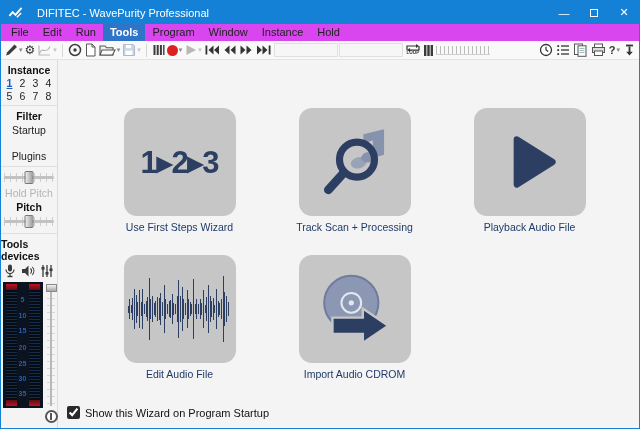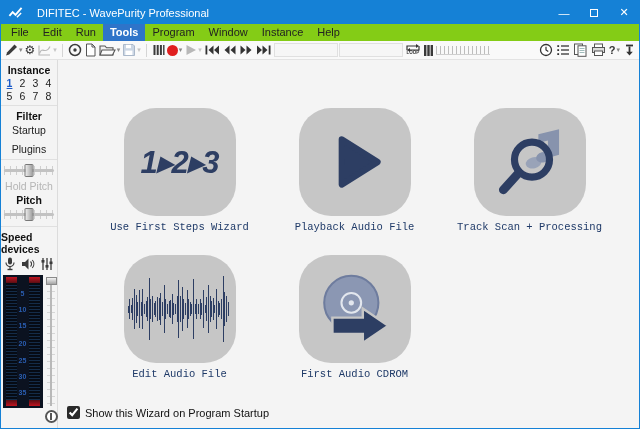--- a/index.html
+++ b/index.html
@@ -12,21 +12,21 @@
   
   .titlebar { height:23px; background:#1581d6; display:flex; align-items:center; flex:0 0 auto; }
   .app-icon { width:15px; height:15px; margin:0 6px 0 7px; }
   .title-text { color:#fff; font-size:11px;padding-left:8px; }
   .win-controls { margin-left:auto; display:flex; height:100%; }
   .win-btn { width:30px; height:100%; display:flex; align-items:center; justify-content:center;
              color:#fff; font-size:11px; }
   .max-glyph { width:8px; height:8px; border:1px solid #fff; display:block; }
 
   
-  .menubar { height:17px; background:#84cc16; display:flex; align-items:stretch; font-size:11px;
+  .menubar { height:17px; background:#d946ef; display:flex; align-items:stretch; font-size:11px;
              color:#222; padding-left:3px; flex:0 0 auto; }
   .menu-item { padding:2px 7px 0 7px; }
   .menu-item.active { background:#2e74c9; color:#fff;font-weight:bold; }
 
   
   .toolbar { height:19px; background:#f9f9f9; border-bottom:1px solid #e3e3e3; display:flex;
              align-items:center; gap:2px; padding:0 3px; flex:0 0 auto; overflow:hidden; }
   .tbtn { display:flex; align-items:center; flex:0 0 auto; }
   .sep { width:1px; height:13px; background:#d5d5d5; margin:0 3px; flex:0 0 auto; }
   .darrow { font-size:7px; color:#888; margin-left:1px; }
@@ -82,23 +82,23 @@
   .vhandle { position:absolute; top:2px; left:0; width:11px; height:8px;
              background:linear-gradient(180deg,#f2f2f2,#a5a5a5); border:1px solid #8a8a8a; }
   .power-btn { position:absolute; right:0; bottom:5px; width:13px; height:13px; border:2px solid #555;
                border-radius:50%; background:#fff; display:flex; align-items:center; justify-content:center; }
   .power-line { width:2px; height:7px; background:#555; }
 
   
   .main { flex:1; position:relative; display:flex; flex-direction:column; background:#f4f4f4; }
   .tiles { display:grid; grid-template-columns:repeat(3,1fr); padding:48px 22px 0 34px; row-gap:22px; }
   .tile-cell { display:flex; flex-direction:column; align-items:center; }
-  .tile { width:112px; height:108px; background:#c6c6c6; border-radius:32px;
-          display:flex; align-items:center; justify-content:center;font-style:italic; }
-  .tile-label { margin-top:5px; font-size:10.5px; color:#1f3a68;font-family:Liberation Mono, monospace; }
+  .tile { width:112px; height:108px; background:#c6c6c6; border-radius:13px;
+          display:flex; align-items:center; justify-content:center; }
+  .tile-label { margin-top:5px; font-size:10.5px; color:#1f3a68; }
   .otf { font-size:31px; font-weight:bold; color:#2d3e63; letter-spacing:-1px; }
   .waveform { width:104px; height:80px; display:flex; align-items:center; }
   .wbar { flex:0 0 1px; margin-right:0.65px; background:#2d3e63; }
   .checkbox-row { position:absolute; left:9px; bottom:9px; display:flex; align-items:center; gap:5px;
                   font-size:11px; color:#111; }
   .startup-checkbox { width:13px; height:13px; accent-color:#2a2a2a; margin:0; }
 </style>
 </head>
 <body>
 
@@ -120,21 +120,21 @@
   </div>
 
   <div class="menubar">
     <span class="menu-item">File</span>
     <span class="menu-item">Edit</span>
     <span class="menu-item">Run</span>
     <span class="menu-item active">Tools</span>
     <span class="menu-item">Program</span>
     <span class="menu-item">Window</span>
     <span class="menu-item">Instance</span>
-    <span class="menu-item">Help</span>
+    <span class="menu-item">Hold</span>
   </div>
 
   <div class="toolbar">
     <span class="tbtn">
       <svg width="14" height="14" viewBox="0 0 14 14">
           <path d="M2 12.5 L3.2 9.3 L10.5 1.5 L13 4 L5.2 11.5 Z" fill="#3c3c3c"></path>
         </svg>
       <span class="darrow">▾</span>
     </span>
     <span class="tbtn">
@@ -314,36 +314,36 @@
         <span class="inst-num">3</span>
         <span class="inst-num">4</span>
         <span class="inst-num">5</span>
         <span class="inst-num">6</span>
         <span class="inst-num">7</span>
         <span class="inst-num">8</span>
       </div>
       <div class="sb-div"></div>
       <span class="sb-title">Filter</span>
       <span class="sb-link">Startup</span>
-      <span class="sb-link" style="margin-top:6px">Plugins</span>
+      <span class="sb-link" style="margin-top:13px">Plugins</span>
       <div class="sb-div"></div>
       <div class="hslider">
         <div class="hticks"></div>
         <div class="hrail"></div>
         <div class="hhandle"></div>
       </div>
       <span class="sb-link dis">Hold Pitch</span>
       <span class="sb-title">Pitch</span>
       <div class="hslider">
         <div class="hticks"></div>
         <div class="hrail"></div>
         <div class="hhandle"></div>
       </div>
       <div class="sb-div"></div>
-      <span class="sb-title">Speed devices</span>
+      <span class="sb-title">Tools devices</span>
       <div class="dev-icons">
         <svg width="10" height="14" viewBox="0 0 10 14">
           <rect x="3" y="0.5" width="4" height="7" rx="2" fill="#3a3a3a"></rect>
           <path d="M1 5.5 a4 4 0 0 0 8 0" stroke="#3a3a3a" stroke-width="1.2" fill="none"></path>
           <line x1="5" y1="9.5" x2="5" y2="12" stroke="#3a3a3a" stroke-width="1.2"></line>
           <line x1="2.5" y1="12.5" x2="7.5" y2="12.5" stroke="#3a3a3a" stroke-width="1.4"></line>
         </svg>
         <svg width="14" height="14" viewBox="0 0 14 14">
           <path d="M1 5 h3 l3.5 -3.5 v11 L4 9 H1 z" fill="#3a3a3a"></path>
           <path d="M9.5 4.5 a3.5 3.5 0 0 1 0 5" stroke="#3a3a3a" stroke-width="1.1" fill="none"></path>
@@ -397,38 +397,38 @@
         <div class="tile-cell">
           <div class="tile">
             <span class="otf">1▸2▸3</span>
           </div>
           <span class="tile-label">Use First Steps Wizard</span>
         </div>
 
 
         <div class="tile-cell">
           <div class="tile">
-            <svg width="70" height="70" viewBox="0 0 90 90">
-              <path d="M28 16 L74 45 L28 74 Z" fill="#2d3e63" stroke="#2d3e63" stroke-width="8" stroke-linejoin="round"></path>
-            </svg>
-          </div>
-          <span class="tile-label">Playback Audio File</span>
-        </div>
-
-        <div class="tile-cell">
-          <div class="tile">
             <svg width="76" height="78" viewBox="0 0 95 98">
               <path d="M58 14 L84 8 V40 L70 44 V22 L58 25 Z" fill="#8793ad"></path>
               <ellipse cx="52" cy="50" rx="10" ry="7" fill="#99a3b8" transform="rotate(-15 52 50)"></ellipse>
               <ellipse cx="64" cy="43" rx="9" ry="6.5" fill="#8793ad" transform="rotate(-15 64 43)"></ellipse>
               <circle cx="50" cy="46" r="22" fill="none" stroke="#2d3e63" stroke-width="9"></circle>
               <line x1="33" y1="63" x2="14" y2="84" stroke="#2d3e63" stroke-width="11" stroke-linecap="round"></line>
             </svg>
           </div>
           <span class="tile-label">Track Scan + Processing</span>
+        </div>
+
+        <div class="tile-cell">
+          <div class="tile">
+            <svg width="70" height="70" viewBox="0 0 90 90">
+              <path d="M28 16 L74 45 L28 74 Z" fill="#2d3e63" stroke="#2d3e63" stroke-width="8" stroke-linejoin="round"></path>
+            </svg>
+          </div>
+          <span class="tile-label">Playback Audio File</span>
         </div>
 
         <div class="tile-cell">
           <div class="tile">
             <div class="waveform" id="waveform-graphic">
                 <div class="wbar" style="height: 7px;"></div>
                 <div class="wbar" style="height: 20.0191px;"></div>
                 <div class="wbar" style="height: 8.10768px;"></div>
                 <div class="wbar" style="height: 22.9284px;"></div>
                 <div class="wbar" style="height: 40.298px;"></div>
@@ -496,21 +496,21 @@
 
         <div class="tile-cell">
           <div class="tile">
             <svg width="78" height="78" viewBox="0 0 95 95">
               <circle cx="43" cy="40" r="33" fill="#8b97b3" stroke="#6e7c9e" stroke-width="2.5"></circle>
               <circle cx="43" cy="40" r="12" fill="none" stroke="#e3e7ee" stroke-width="2.5"></circle>
               <circle cx="43" cy="40" r="3.2" fill="#e3e7ee"></circle>
               <path d="M20 58 H57 V47 L88 68 L57 89 V78 H20 Z" fill="#2d3e63" stroke="#c6c6c6" stroke-width="3"></path>
             </svg>
           </div>
-          <span class="tile-label">First Audio CDROM</span>
+          <span class="tile-label">Import Audio CDROM</span>
         </div>
 
       </div>
 
       <label class="checkbox-row">
         <input type="checkbox" class="startup-checkbox" checked="checked" style="">
         <span>Show this Wizard on Program Startup</span>
       </label>
     </div>
 

